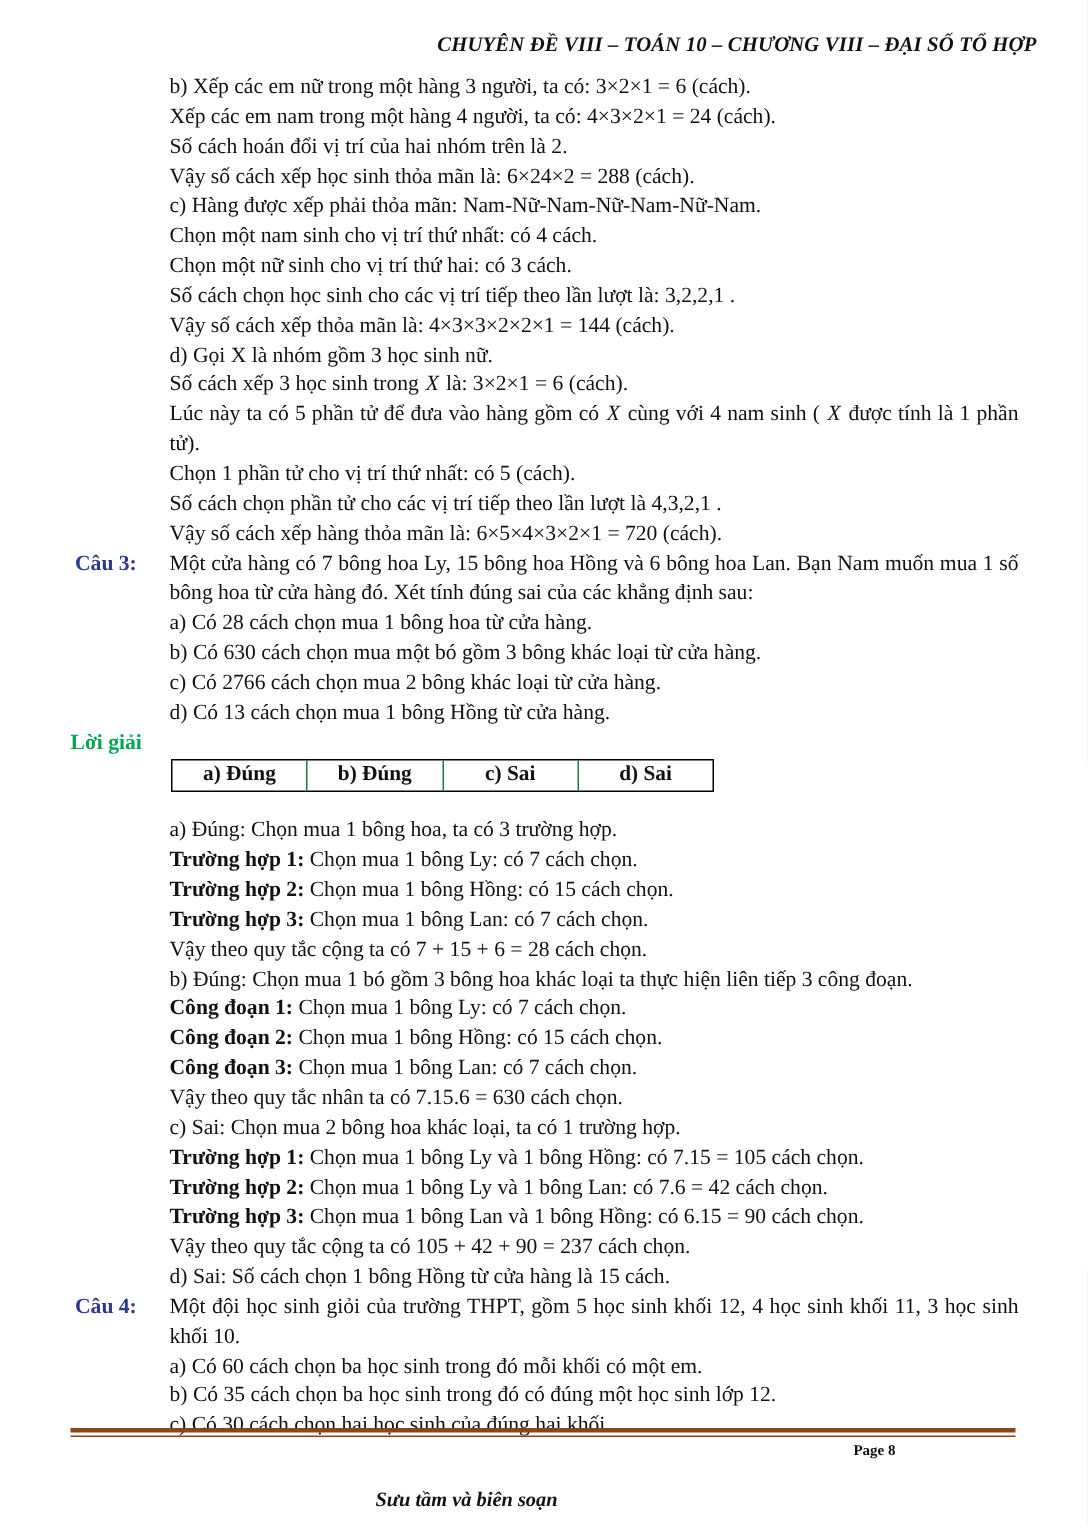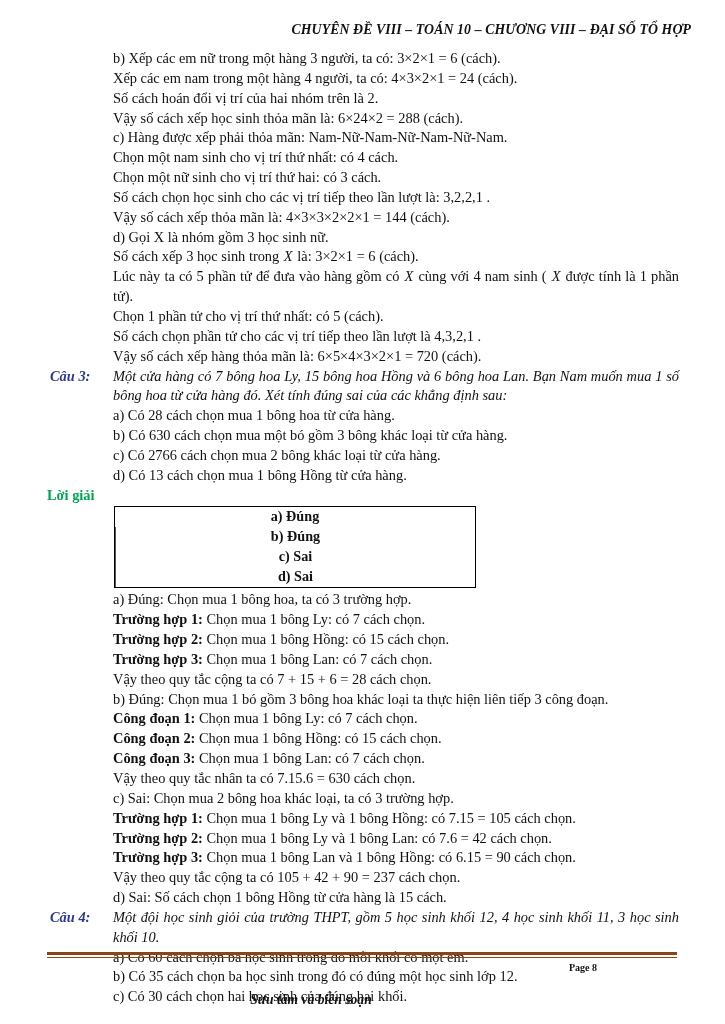--- a/index.html
+++ b/index.html
@@ -15,28 +15,28 @@
   }
   .content { position:absolute; top:49px; left:47px; width:632px; }
   .line {
     margin:0 0 0 66px; font-size:14.4px; line-height:19.85px;
     text-align:justify;
   }
   .line.center { margin-left:0; text-align:left; }
   .line .b { font-weight:bold; }
   .line .i { font-style:italic; padding:0 1px; }
   .line.green { font-weight:bold; color:var(--green,#00A651); }
-  .line.cau { position:relative;font-style:italic; }
+  .line.cau { position:relative; }
   .cau-label {
     position:absolute; left:-63px; top:0; width:62px;
     font-weight:bold; color:var(--cau,#2B3990);
   }
   .ans-table {
-    display:flex; width:362px; margin:1px 0 2px 67px;
-    border:1.5px solid #000; box-sizing:border-box;flex-direction:column;
+    display:flex; width:362px; margin:1px 0 16px 67px;
+    border:1.5px solid #000; box-sizing:border-box;
   }
   .ans-cell {
     flex:1; text-align:center; font-weight:bold; font-size:14.2px;
     line-height:19px; padding:0 0 1px 0; border-left:1px solid #15803d;
   }
   .ans-cell:first-child { border-left:none; }
   .footer-rule {
     position:absolute; left:47px; width:630px; top:952px; height:2px;
     border-top:3.5px solid var(--rule,#8A4518);
     border-bottom:1.5px solid var(--rule,#8A4518);
@@ -87,21 +87,21 @@
       <p class="line"><span>a) Đúng: Chọn mua 1 bông hoa, ta có 3 trường hợp.</span></p>
       <p class="line"><span class="b ">Trường hợp 1: </span><span class="">Chọn mua 1 bông Ly: có 7 cách chọn.</span></p>
       <p class="line"><span class="b ">Trường hợp 2: </span><span class="">Chọn mua 1 bông Hồng: có 15 cách chọn.</span></p>
       <p class="line"><span class="b ">Trường hợp 3: </span><span class="">Chọn mua 1 bông Lan: có 7 cách chọn.</span></p>
       <p class="line"><span>Vậy theo quy tắc cộng ta có 7 + 15 + 6 = 28 cách chọn.</span></p>
       <p class="line"><span>b) Đúng: Chọn mua 1 bó gồm 3 bông hoa khác loại ta thực hiện liên tiếp 3 công đoạn.</span></p>
       <p class="line"><span class="b ">Công đoạn 1: </span><span class="">Chọn mua 1 bông Ly: có 7 cách chọn.</span></p>
       <p class="line"><span class="b ">Công đoạn 2: </span><span class="">Chọn mua 1 bông Hồng: có 15 cách chọn.</span></p>
       <p class="line"><span class="b ">Công đoạn 3: </span><span class="">Chọn mua 1 bông Lan: có 7 cách chọn.</span></p>
       <p class="line"><span>Vậy theo quy tắc nhân ta có 7.15.6 = 630 cách chọn.</span></p>
-      <p class="line"><span>c) Sai: Chọn mua 2 bông hoa khác loại, ta có 3 trường hợp.</span></p>
+      <p class="line"><span>c) Sai: Chọn mua 2 bông hoa khác loại, ta có 1 trường hợp.</span></p>
       <p class="line"><span class="b ">Trường hợp 1: </span><span class="">Chọn mua 1 bông Ly và 1 bông Hồng: có 7.15 = 105 cách chọn.</span></p>
       <p class="line"><span class="b ">Trường hợp 2: </span><span class="">Chọn mua 1 bông Ly và 1 bông Lan: có 7.6 = 42 cách chọn.</span></p>
       <p class="line"><span class="b ">Trường hợp 3: </span><span class="">Chọn mua 1 bông Lan và 1 bông Hồng: có 6.15 = 90 cách chọn.</span></p>
       <p class="line"><span>Vậy theo quy tắc cộng ta có 105 + 42 + 90 = 237 cách chọn.</span></p>
       <p class="line"><span>d) Sai: Số cách chọn 1 bông Hồng từ cửa hàng là 15 cách.</span></p>
       <p class="line cau"><span class="cau-label">Câu 4:</span><span>Một đội học sinh giỏi của trường THPT, gồm 5 học sinh khối 12, 4 học sinh khối 11, 3 học sinh khối 10.</span></p>
       <p class="line"><span>a) Có 60 cách chọn ba học sinh trong đó mỗi khối có một em.</span></p>
       <p class="line"><span>b) Có 35 cách chọn ba học sinh trong đó có đúng một học sinh lớp 12.</span></p>
       <p class="line"><span>c) Có 30 cách chọn hai học sinh của đúng hai khối.</span></p>
     </div>

